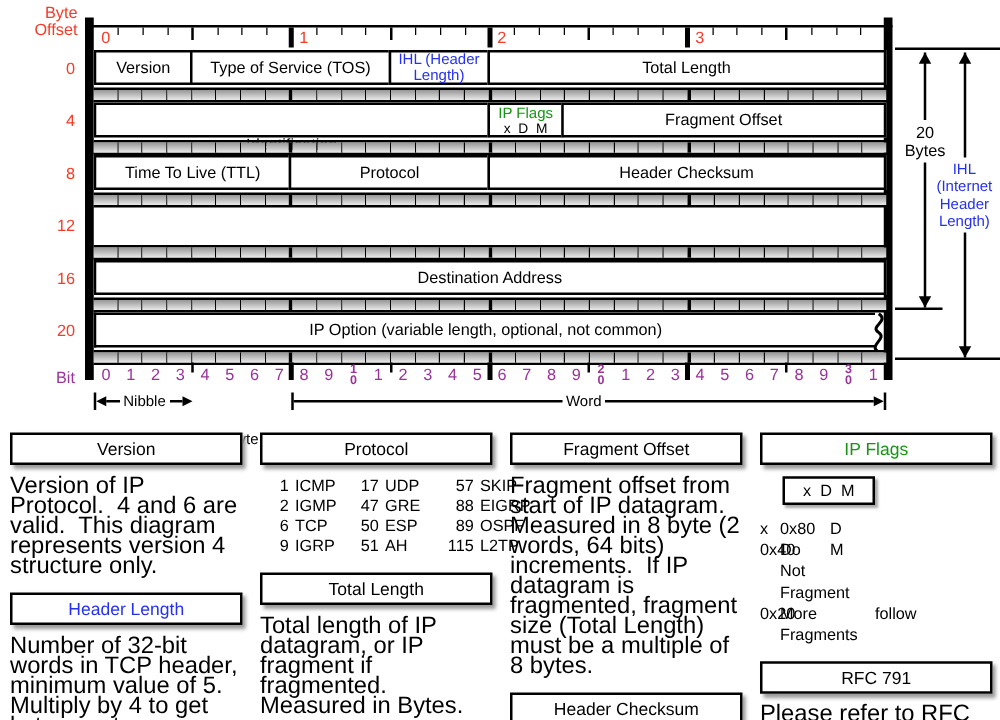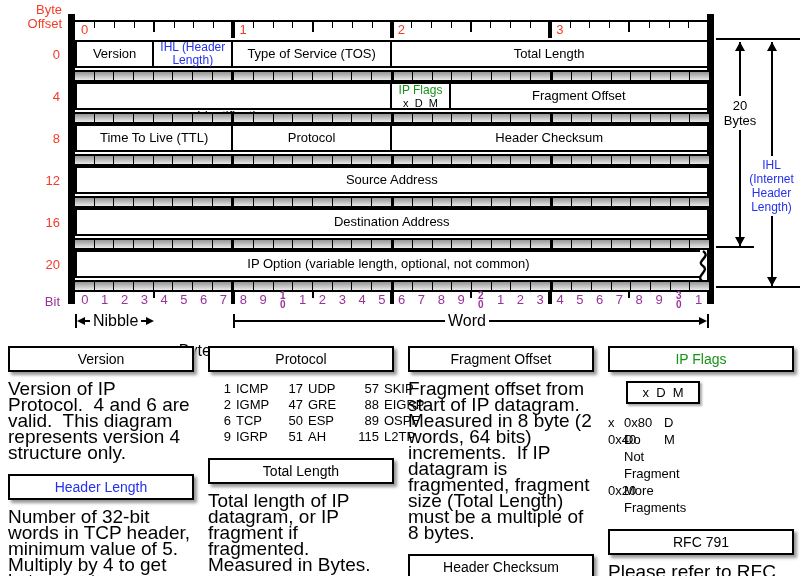--- a/index.html
+++ b/index.html
@@ -35,21 +35,21 @@
     font-size:13px;color:var(--purple)}
   .bitnums{position:absolute;left:75px;top:291px;width:634px;display:flex;color:var(--purple)}
   .bitnum{width:19.8px;text-align:center;font-size:13px;line-height:18px;
     display:flex;align-items:center;justify-content:center}
   .bitnum .stack{display:flex;flex-direction:column;align-items:center;
     font-size:10px;line-height:9px;font-weight:bold}
   .scales{position:absolute;left:75px;top:314px;height:14px;display:flex}
   .scale{display:flex;align-items:center;border-left:2px solid #000;box-sizing:border-box}
   .scale.endbar{border-right:2px solid #000}
   .scale .ln{flex:1;height:2px;background:#000;min-width:4px}
-  .scale .lbl{font-size:16px;padding:0 3px;white-space:nowrap}
+  .scale .lbl{font-size:12px;padding:0 3px;white-space:nowrap}
   .tri-l{width:0;height:0;border-top:4px solid transparent;border-bottom:4px solid transparent;border-right:8px solid #000}
   .tri-r{width:0;height:0;border-top:4px solid transparent;border-bottom:4px solid transparent;border-left:8px solid #000}
   
   .bracket{position:absolute;width:2px;background:#000}
   .ah{position:absolute;width:0;height:0}
   .ah.up{border-left:5px solid transparent;border-right:5px solid transparent;border-bottom:9px solid #000}
   .ah.down{border-left:5px solid transparent;border-right:5px solid transparent;border-top:9px solid #000}
   .bracket-label{position:absolute;background:#fff;text-align:center;font-size:13px;
     line-height:15px;padding:2px 0}
   .bracket-label.blue{color:var(--blue);font-size:12px;line-height:14px}
@@ -112,25 +112,25 @@
     <div class="tick" style="left: 688.3px; top: 22px; width: 1px; height: 6px;"></div>
     <div class="byte-num" style="left: 81px;">0</div>
     <div class="byte-num" style="left: 239.4px;">1</div>
     <div class="byte-num" style="left: 397.8px;">2</div>
     <div class="byte-num" style="left: 556.2px;">3</div>
     <div class="offset-label" style="top: 47px;">0</div>
     <div class="row" style="top: 40px;">
       <div class="cell" style="width: 79.2px;">
         <div style="padding: 0px 4px;">Version</div>
       </div>
+      <div class="cell" style="width: 160.4px;">
+        <div style="padding: 0px 4px;">Type of Service (TOS)</div>
+      </div>
       <div class="cell blue" style="width: 81.2px;">
         <div style="padding: 0px 4px;">IHL (Header Length)</div>
-      </div>
-      <div class="cell" style="width: 160.4px;">
-        <div style="padding: 0px 4px;">Type of Service (TOS)</div>
       </div>
       <div class="cell" style="width: 318.8px;">
         <div style="padding: 0px 4px;">Total Length</div>
       </div>
     </div>
     <div class="graybar" style="top: 70px;">
       <div class="seg"></div>
       <div class="seg"></div>
       <div class="seg"></div>
       <div class="seg"></div>
@@ -250,25 +250,20 @@
       <div class="seg"></div>
       <div class="seg"></div>
       <div class="seg"></div>
       <div class="seg"></div>
       <div class="seg"></div>
       <div class="seg"></div>
       <div class="seg"></div>
       <div class="seg"></div>
     </div>
     <div class="offset-label" style="top: 173px;">12</div>
-    <div class="row" style="top: 166px;">
-      <div class="cell" style="width: 633.6px;">
-        <div style="padding: 0px 4px;">Source Address</div>
-      </div>
-    </div>
     <div class="graybar" style="top: 196px;">
       <div class="seg"></div>
       <div class="seg"></div>
       <div class="seg"></div>
       <div class="seg"></div>
       <div class="seg"></div>
       <div class="seg"></div>
       <div class="seg"></div>
       <div class="seg byte"></div>
       <div class="seg"></div>
@@ -460,21 +455,21 @@
     <div class="hline" style="left: 716px; top: 38px; width: 84px;"></div>
     <div class="hline" style="left: 716px; top: 246px; width: 38px;"></div>
     <div class="hline" style="left: 716px; top: 286px; width: 84px;"></div>
     <div class="bracket" style="left: 739px; top: 42px; height: 204px;"></div>
     <div class="ah up" style="left: 735px; top: 42px;"></div>
     <div class="ah down" style="left: 735px; top: 237px;"></div>
     <div class="bracket" style="left: 771px; top: 42px; height: 244px;"></div>
     <div class="ah up" style="left: 767px; top: 42px;"></div>
     <div class="ah down" style="left: 767px; top: 277px;"></div>
     <div class="bracket-label" style="left: 717px; top: 96px; width: 46px;">20 Bytes</div>
-    <div class="bracket-label blue" style="left: 743px; top: 156px; width: 57px;">IHL (Internet Header Length)</div>
+    <div class="bracket-label blue" style="left: 743px; top: 126px; width: 57px;">IHL (Internet Header Length)</div>
   </div>
 
 <div id="notes">
     <div class="note-col" style="left: 8px;">
       <div class="tbox">Version</div>
       <div class="nbody">Version of IP Protocol.  4 and 6 are valid.  This diagram represents version 4 structure only.</div>
       <div class="tbox mt blue">Header Length</div>
       <div class="nbody">Number of 32-bit words in TCP header, minimum value of 5.  Multiply by 4 to get byte count.</div>
     </div>
     <div class="note-col" style="left: 208px;">
@@ -518,17 +513,18 @@
       <div class="flagbox">x  D  M</div>
       <div class="flags">
         <div>x</div>
         <div>0x80</div>
         <div>D</div>
         <div>0x40</div>
         <div>Do Not Fragment</div>
         <div>M</div>
         <div>0x20</div>
         <div>More Fragments</div>
+        <div class="follow">follow</div>
       </div>
       <div class="tbox mt">RFC 791</div>
       <div class="nbody">Please refer to RFC 791 for the complete Internet Protocol (IP) Specification.</div>
     </div>
   </div>
 
 </body></html>

